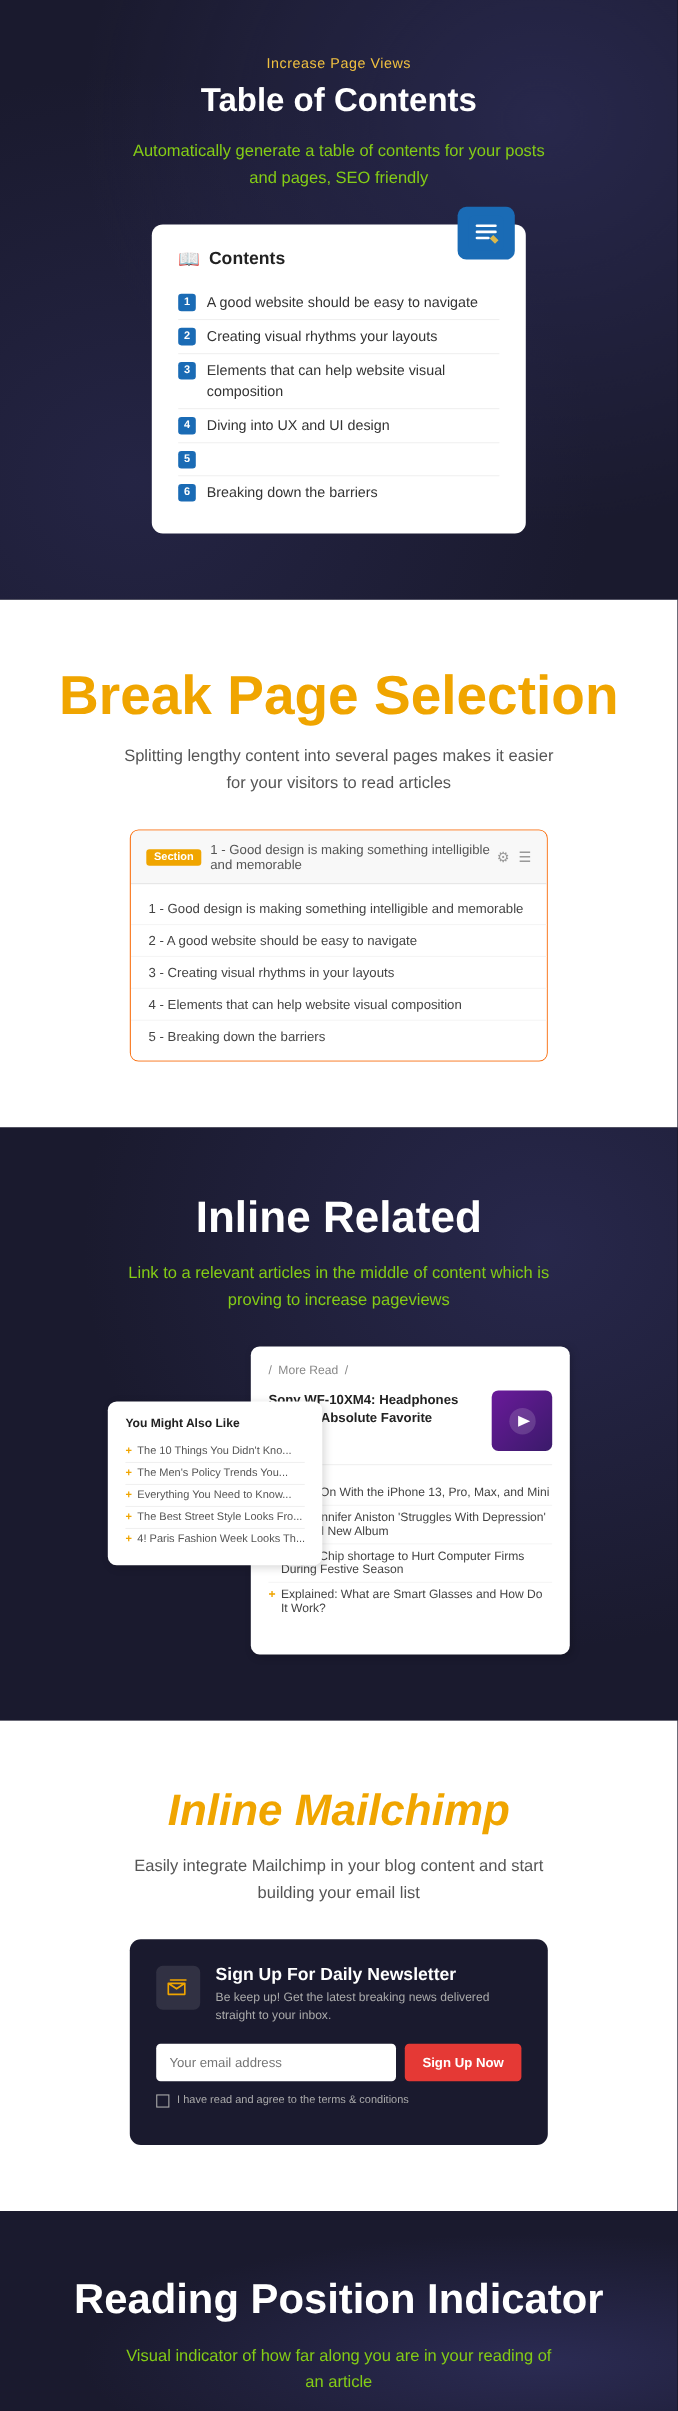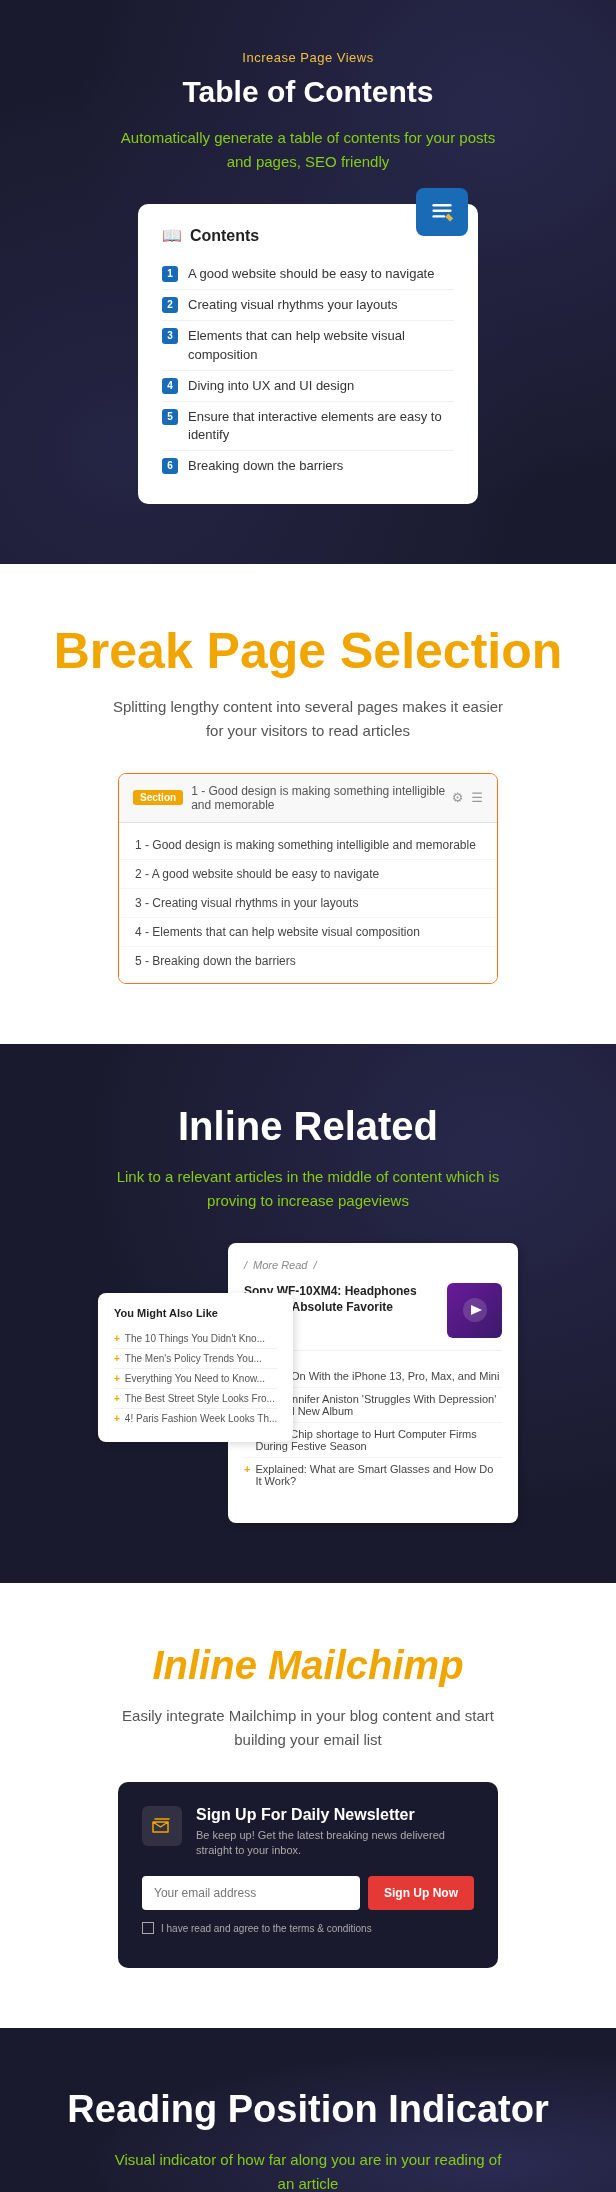--- a/index.html
+++ b/index.html
@@ -250,21 +250,20 @@
       border-radius: 8px;
       padding: 16px;
       margin-left: 130px;
       flex: 1;
       text-align: left;
       box-shadow: 2px 2px 8px rgba(0,0,0,0.2);
     }
     .ir-more-read {
       font-size: 11px;
       color: #888;
-      font-style: italic;
       margin-bottom: 12px;
       display: flex;
       align-items: center;
       gap: 6px;
     }
     .ir-more-read::before, .ir-more-read::after {
       content: '/';
       color: #888;
     }
     .ir-featured {
@@ -463,21 +462,20 @@
       <div class="toc-item">
         <span class="toc-num">3</span>
         <span>Elements that can help website visual composition</span>
       </div>
       <div class="toc-item">
         <span class="toc-num">4</span>
         <span>Diving into UX and UI design</span>
       </div>
       <div class="toc-item">
         <span class="toc-num">5</span>
-        <span>Ensure that interactive elements are easy to identify</span>
       </div>
       <div class="toc-item">
         <span class="toc-num">6</span>
         <span>Breaking down the barriers</span>
       </div>
     </div>
   </div>
 </section>
 
 <section class="section-bps">

